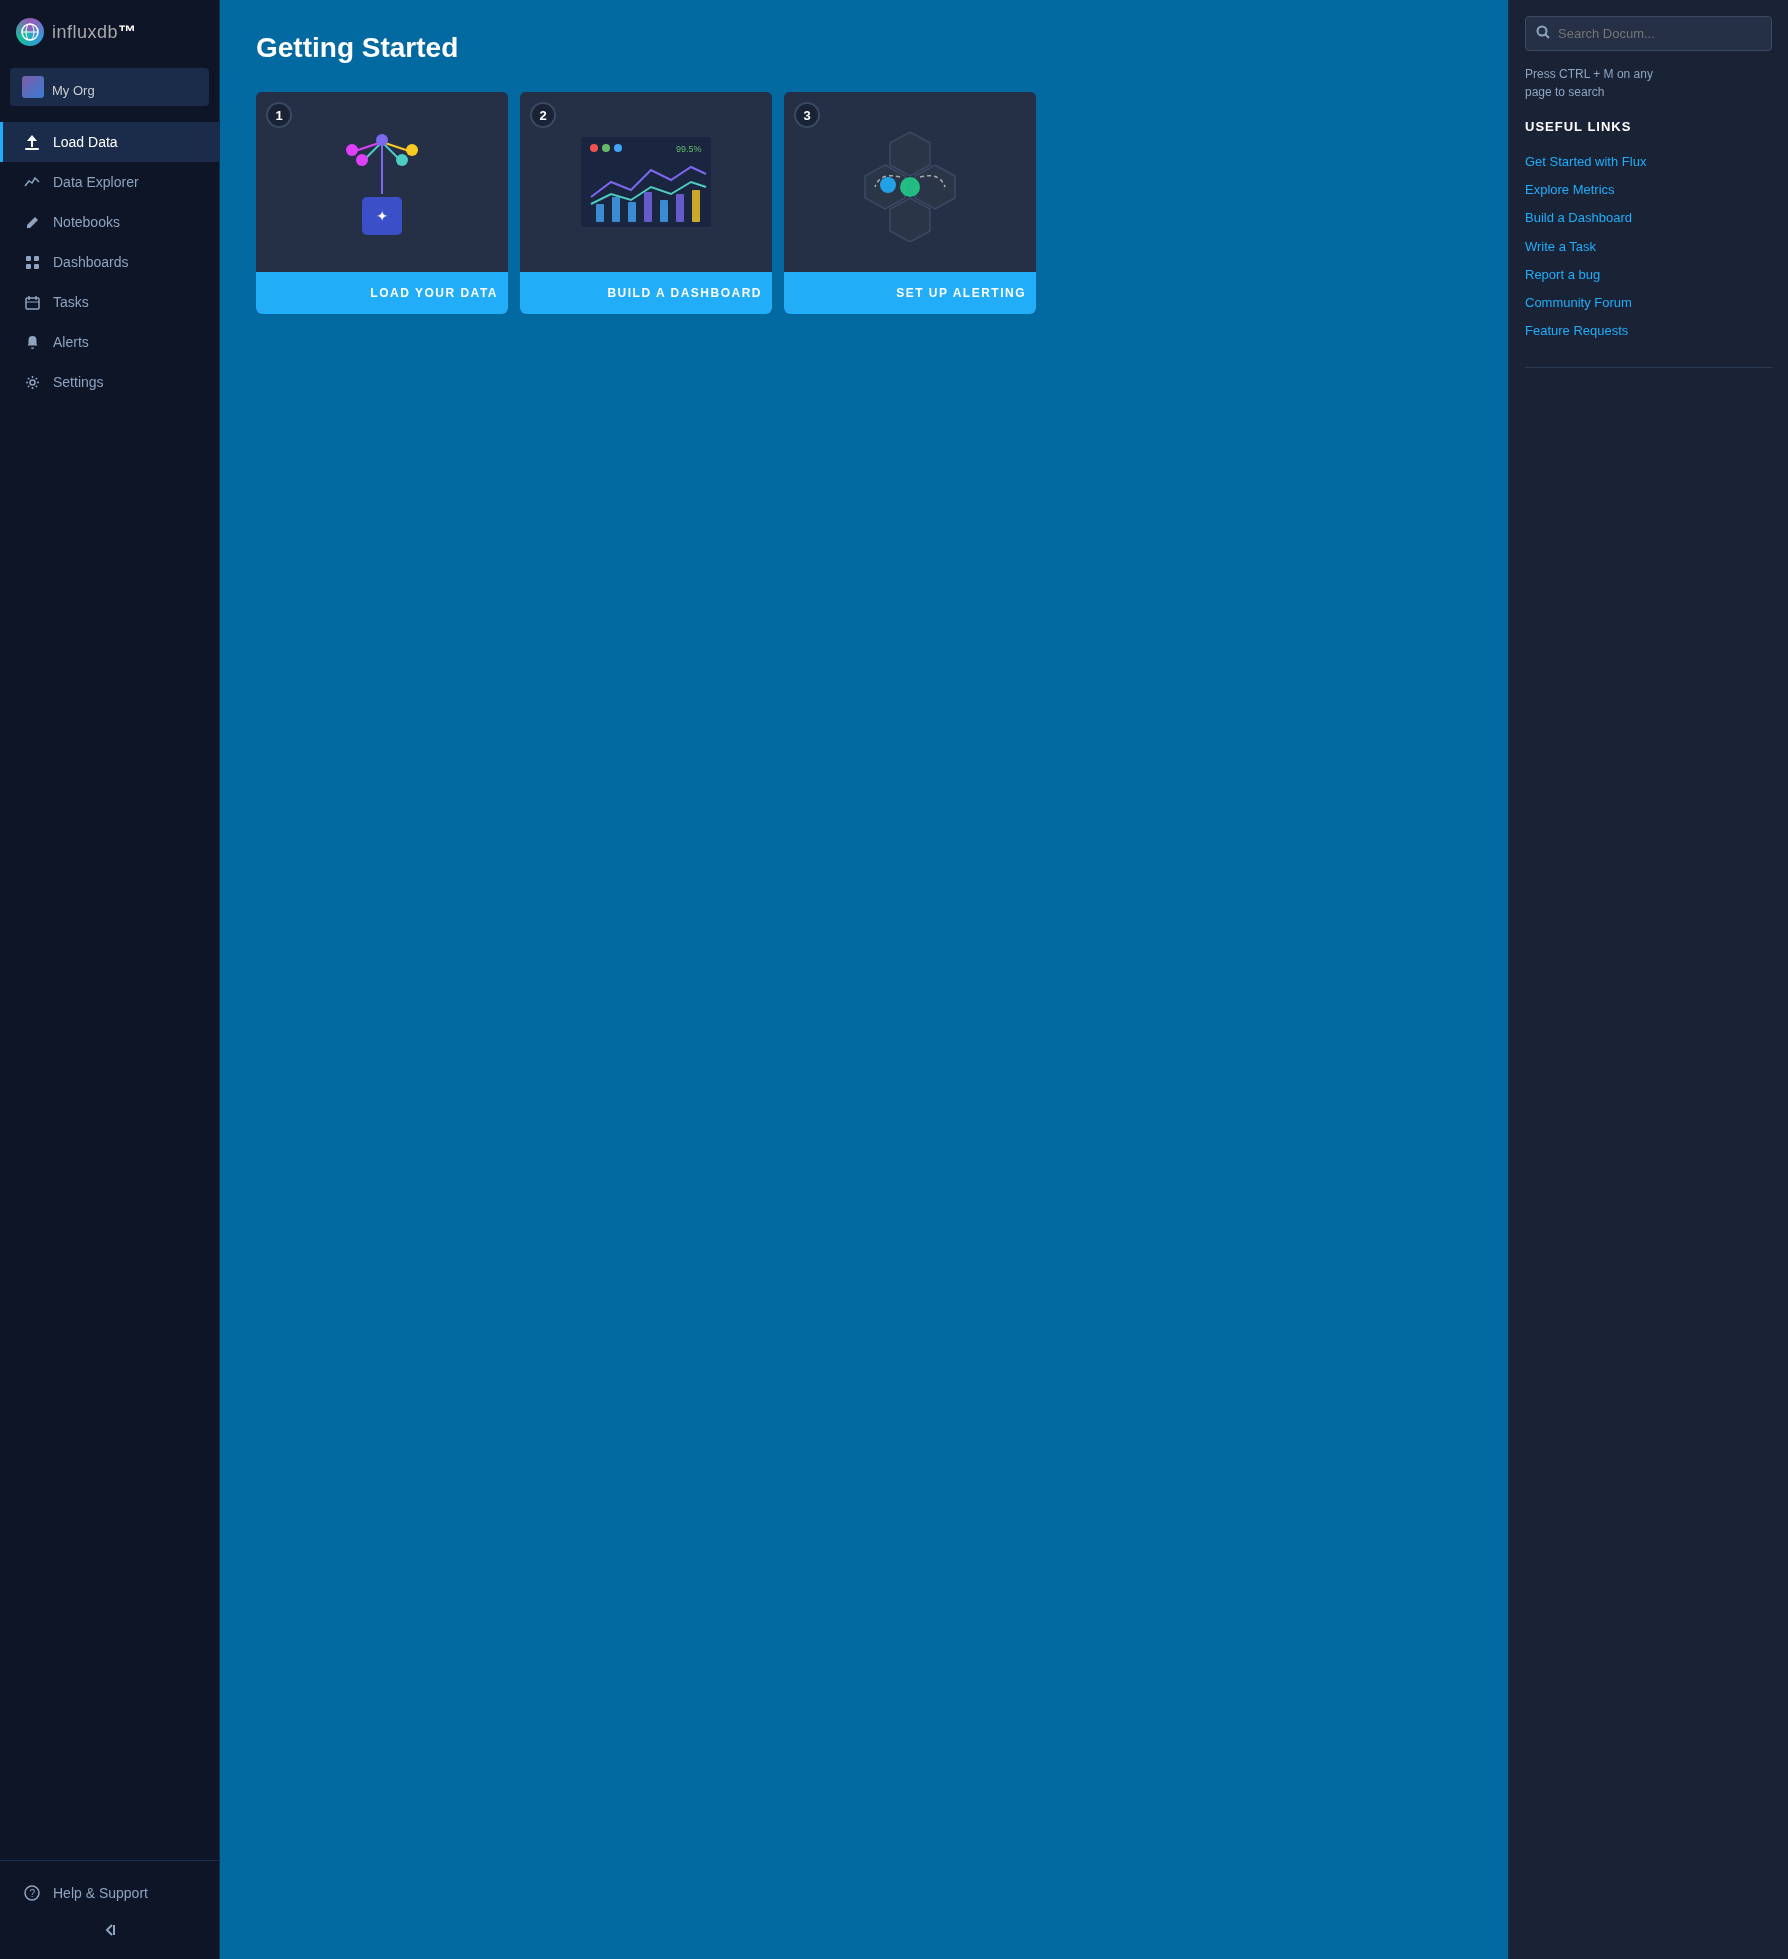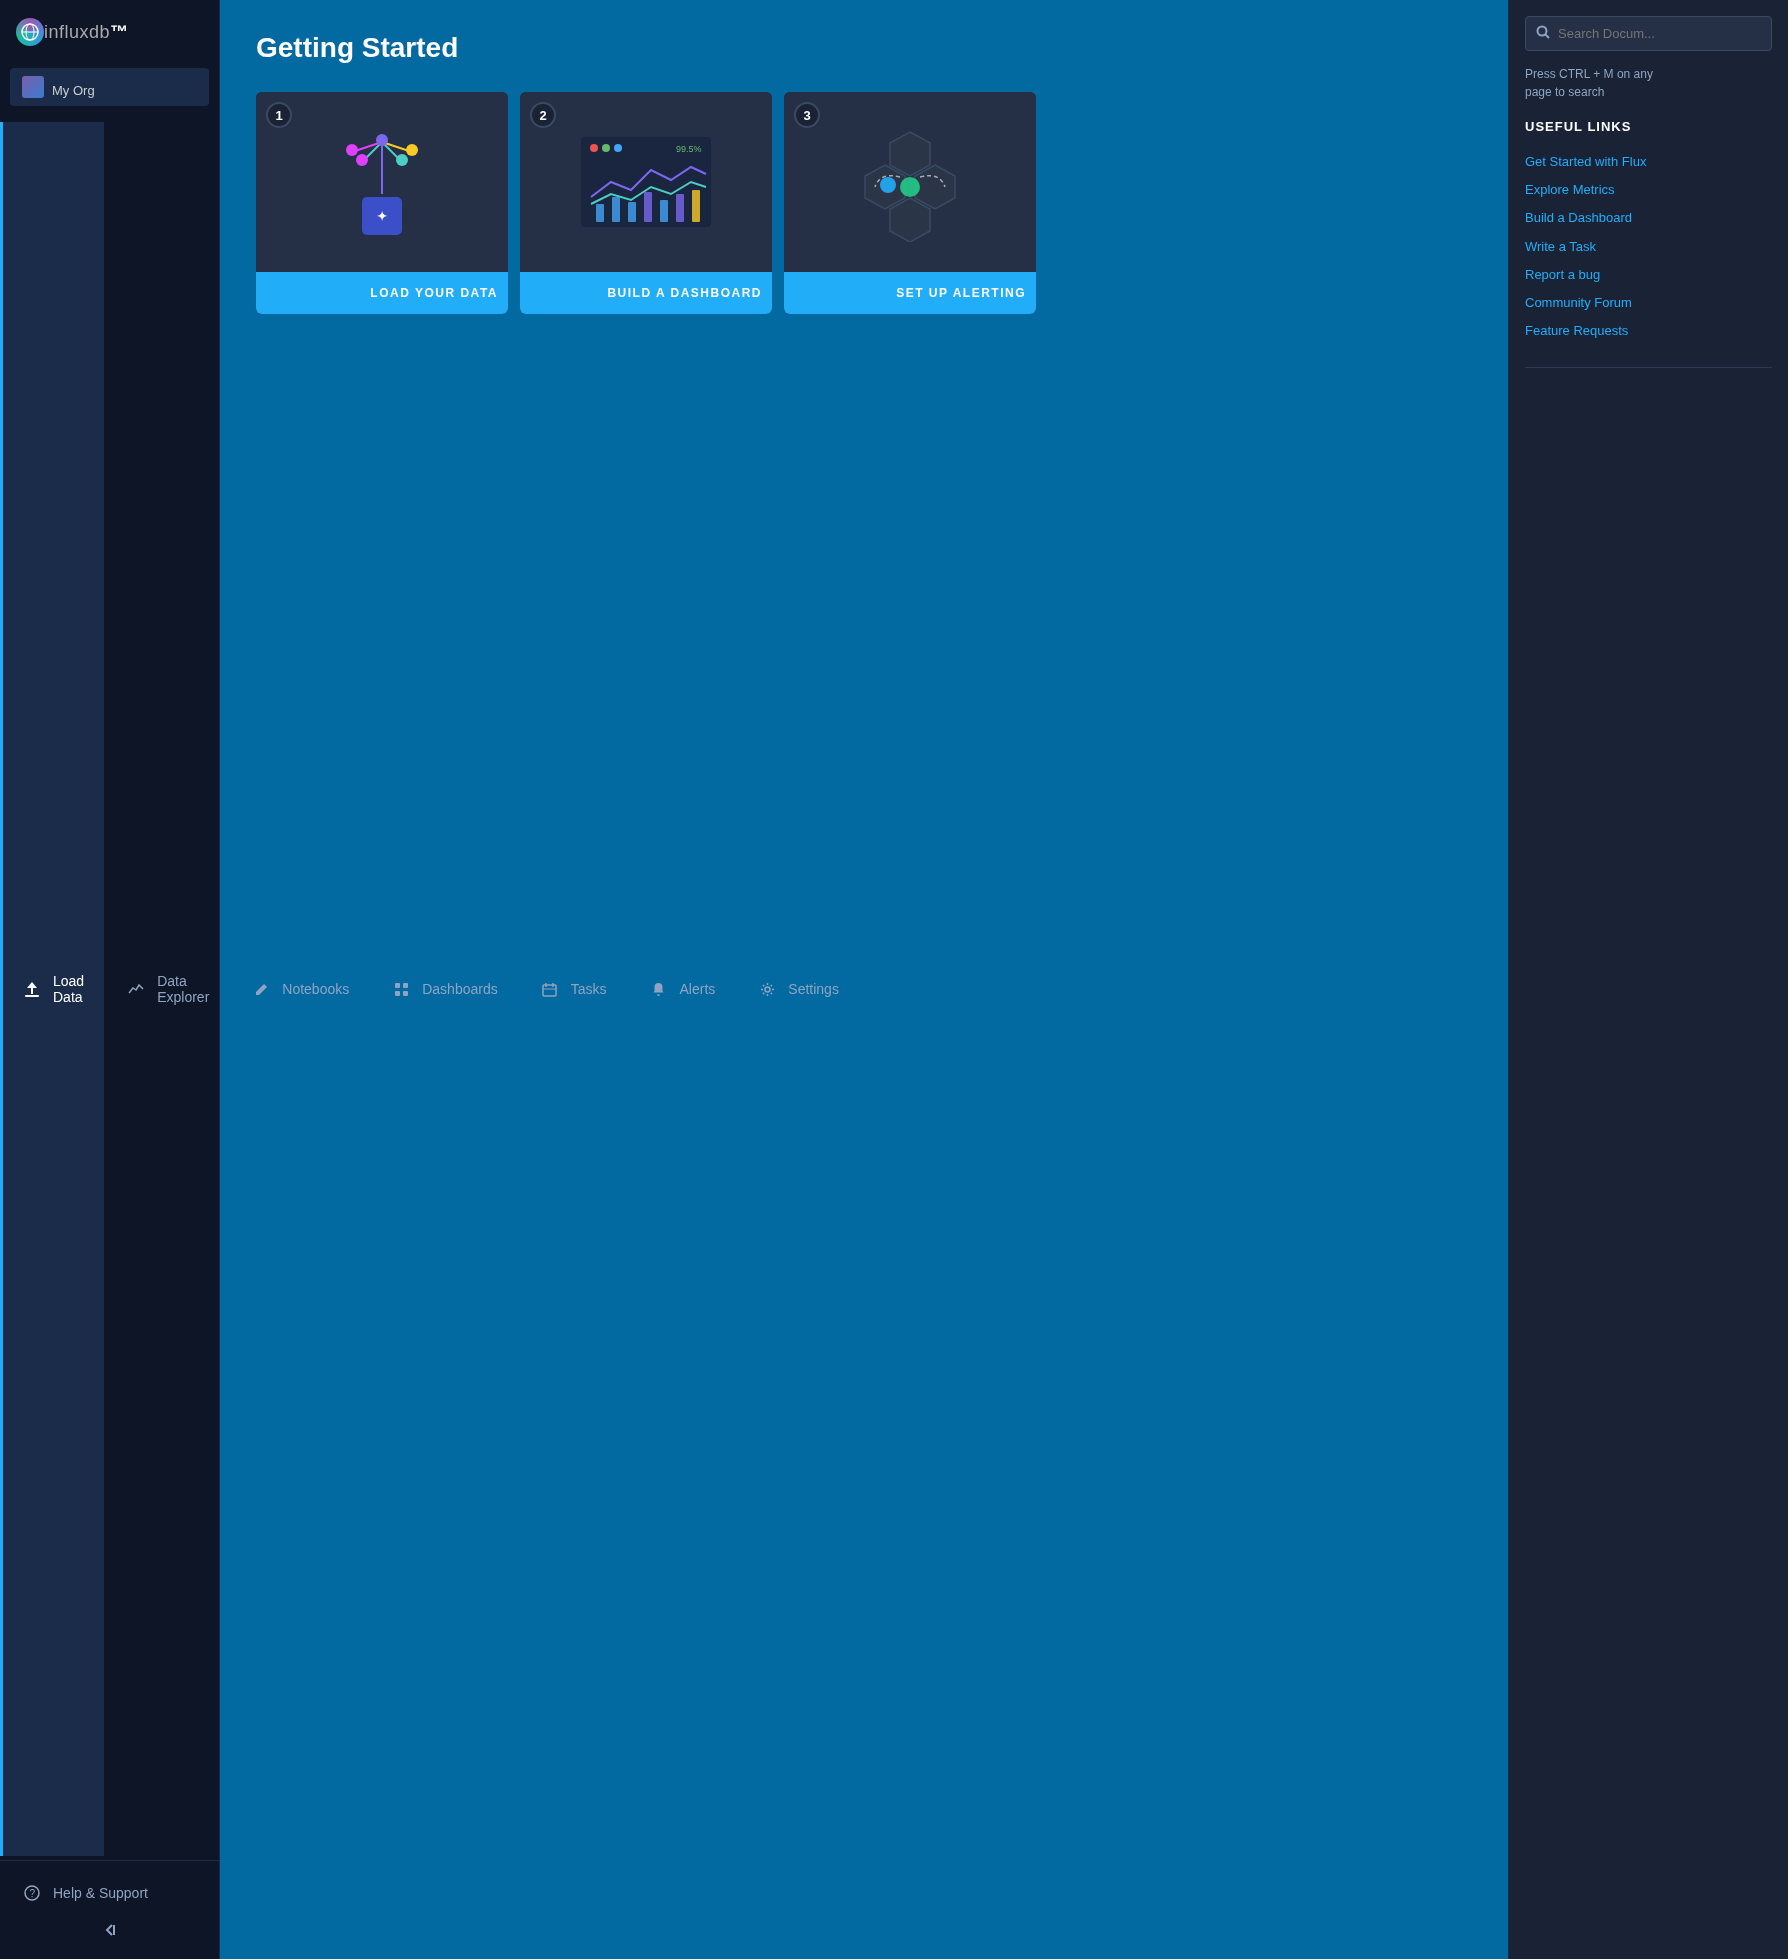--- a/index.html
+++ b/index.html
@@ -21,21 +21,21 @@
       display: flex;
       flex-direction: column;
       height: 100vh;
       position: relative;
       border-right: 1px solid #1c2d47;
     }
     .sidebar-logo {
       display: flex;
       align-items: center;
       padding: 18px 16px;
-      gap: 0;
+      gap: 8px;
     }
     .logo-icon {
       width: 28px;
       height: 28px;
       border-radius: 50%;
       background: conic-gradient(#9b59b6, #3498db, #1abc9c, #9b59b6);
       display: flex;
       align-items: center;
       justify-content: center;
     }
@@ -66,21 +66,21 @@
     }
     .org-name {
       color: #ccc;
       font-size: 13px;
       flex: 1;
     }
 
     .nav-items {
       flex: 1;
       display: flex;
-      flex-direction: row;
+      flex-direction: column;
       padding: 4px 0;
     }
     .nav-item {
       display: flex;
       align-items: center;
       gap: 12px;
       padding: 11px 20px;
       cursor: pointer;
       color: #8ea4c0;
       font-size: 14px;

